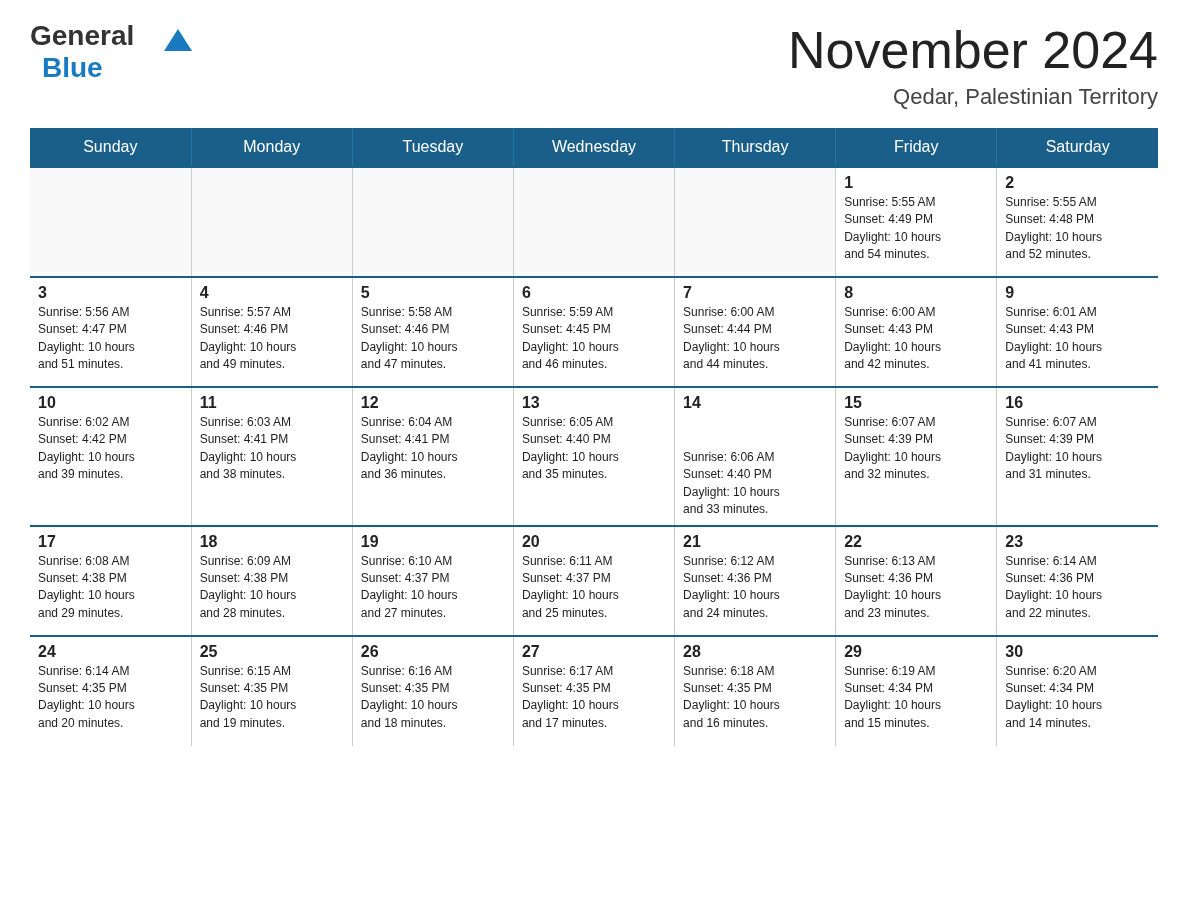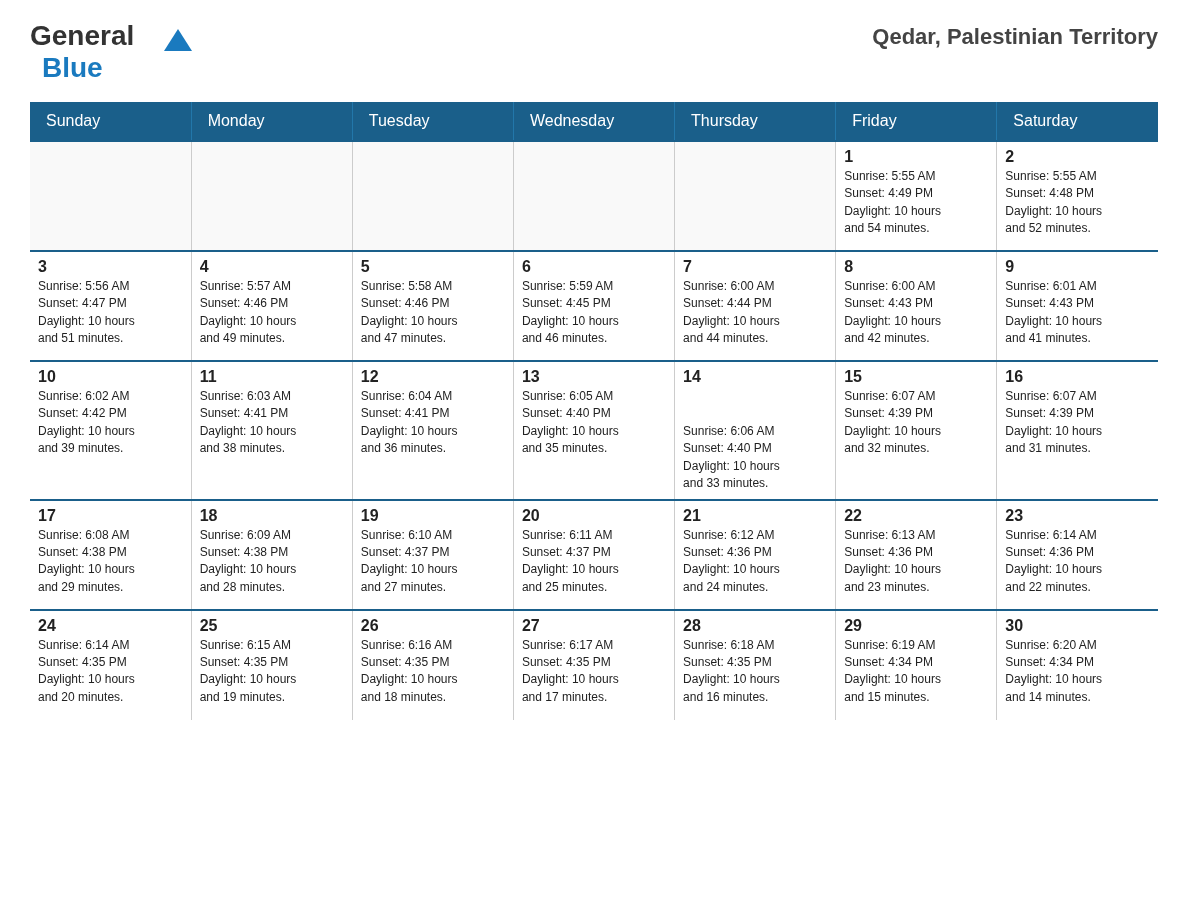--- a/index.html
+++ b/index.html
@@ -38,34 +38,34 @@
       border-left: 14px solid transparent;
       border-right: 14px solid transparent;
       border-bottom: 22px solid #1a7abf;
       margin: 0 2px;
       position: relative;
       top: 4px;
     }
     .logo-blue-text { color: #1a7abf; font-size: 28px; font-weight: bold; margin-left: 12px; }
     .title-area { text-align: right; }
     .title-area h1 { font-size: 52px; font-weight: normal; color: #222; }
-    .title-area h2 { font-size: 22px; font-weight: bold; color: #444; margin-top: 4px; }
+    .title-area h2 { font-size: 22px; font-weight: normal; color: #444; margin-top: 4px; }
 
     table {
       width: 100%;
       border-collapse: collapse;
       table-layout: fixed;
     }
     thead tr th {
       background: #1a5f8a;
       color: #fff;
       font-size: 16px;
       font-weight: normal;
-      padding: 10px 16px;
-      text-align: left;
+      padding: 10px 8px;
+      text-align: center;
       border-right: 1px solid #2277aa;
     }
     thead tr th:last-child { border-right: none; }
 
     tbody tr {
       border-top: 2px solid #1a5f8a;
     }
     tbody tr td {
       vertical-align: top;
       padding: 6px 8px;
@@ -93,20 +93,21 @@
 
 <div class="header-area">
   <div class="logo-area">
     <div class="logo-text">
       <span class="logo-general">General</span>
       <span class="logo-blue-icon"></span>
     </div>
     <span class="logo-blue-text">Blue</span>
   </div>
   <div class="title-area">
+    <h1>November 2024</h1>
     <h2>Qedar, Palestinian Territory</h2>
   </div>
 </div>
 
 <table>
   <thead>
     <tr>
     <th>Sunday</th>
         <th>Monday</th>
         <th>Tuesday</th>

